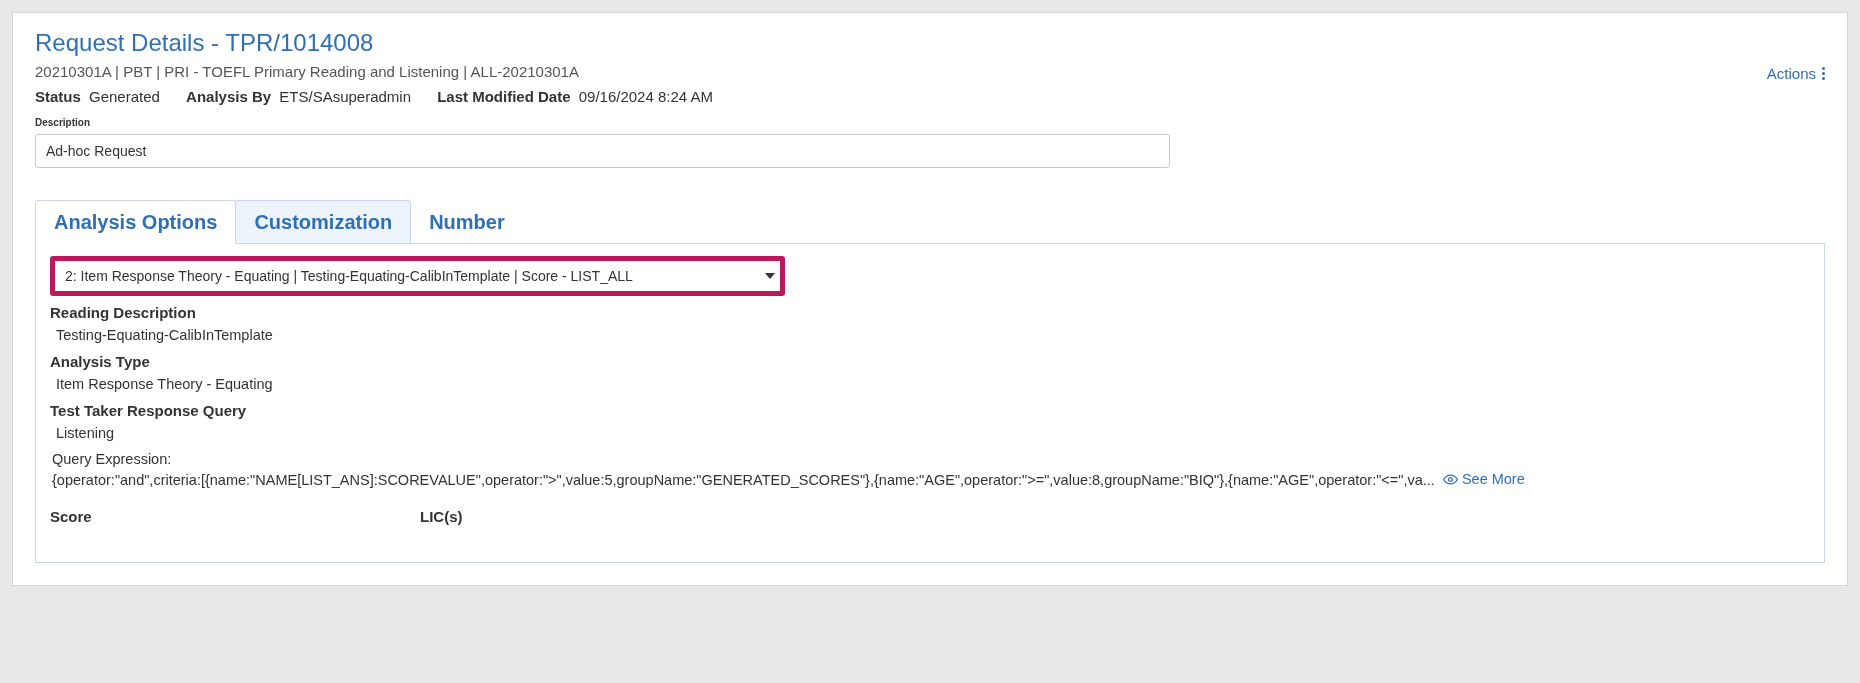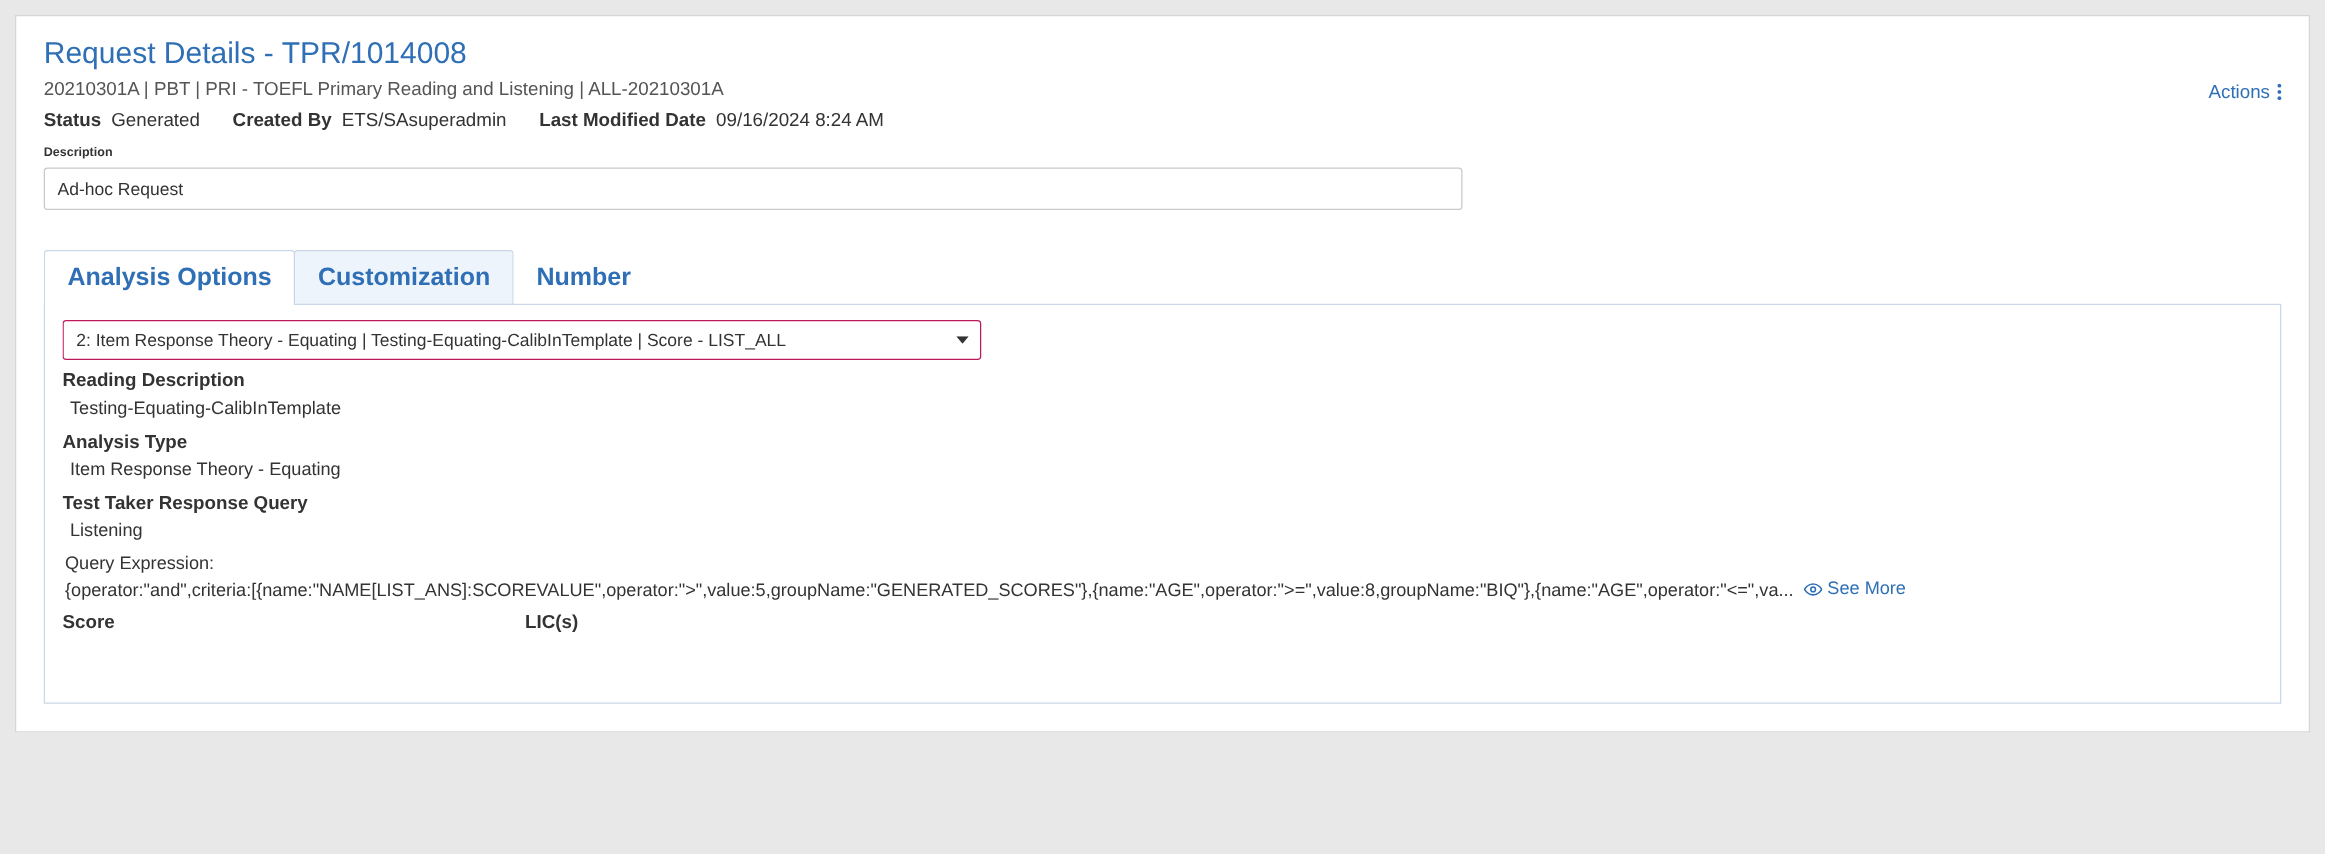--- a/index.html
+++ b/index.html
@@ -124,21 +124,21 @@
       margin-bottom: 10px;
     }
     .select-wrap {
       position: relative;
       width: 735px;
       max-width: 100%;
     }
     .select {
       width: 100%;
       padding: 7px 28px 7px 10px;
-      border: 1px solid #be185d;
+      border: 5px solid #be185d;
       border-radius: 3px;
       font-size: 14px;
       background: #fff;
       cursor: pointer;
       appearance: none;
     }
     .select-caret {
       position: absolute;
       right: 10px;
       top: 50%;
@@ -167,40 +167,40 @@
     .query-line {
       font-size: 14.5px;
       color: #333;
       margin-left: 2px;
       margin-bottom: 4px;
     }
     .bottom-headers {
       display: flex;
       font-weight: 700;
       font-size: 15px;
-      margin-top: 8px;
+      margin-top: 20px;
     }
     .bottom-headers .col1 { width: 370px; }
     .icon-svg { width: 14px; height: 14px; }
   </style>
 </head>
 <body>
 
 <div class="card">
   <div class="card-header">
     <div>
       <h1 class="title">Request Details - TPR/1014008</h1>
       <div class="subtitle">20210301A | PBT | PRI - TOEFL Primary Reading and Listening | ALL-20210301A</div>
       <div class="meta">
         <span class="group">
           <b>Status</b>
           <span>Generated</span>
         </span>
         <span class="group">
-          <b>Created By</b>
+          <b>Analysis By</b>
           <span>ETS/SAsuperadmin</span>
         </span>
         <span class="group">
           <b>Last Modified Date</b>
           <span>09/16/2024 8:24 AM</span>
         </span>
       </div>
     </div>
     <div class="actions">
       <span>Actions</span>

